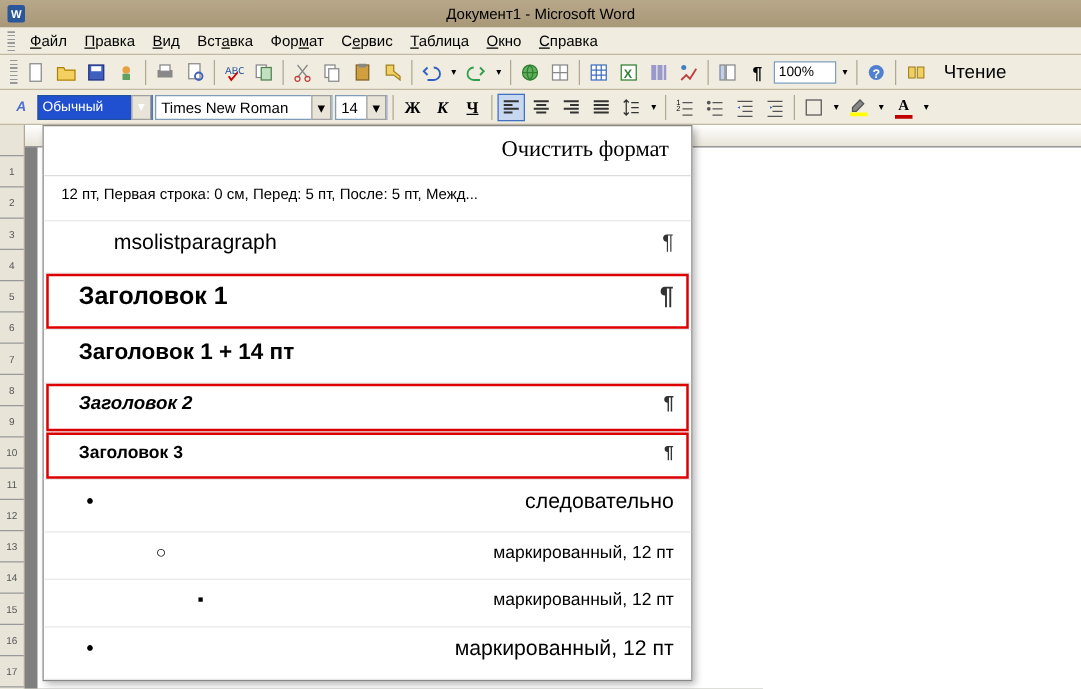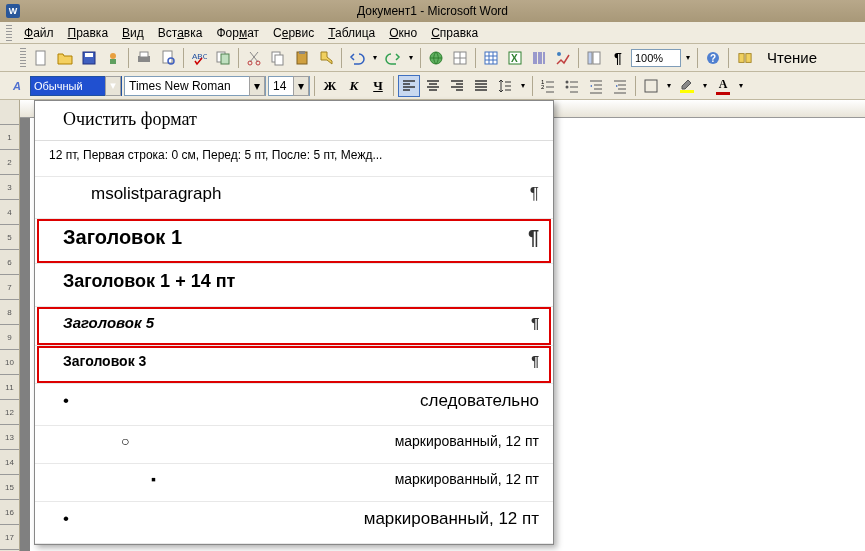--- a/index.html
+++ b/index.html
@@ -4,21 +4,21 @@
 <style>
 * { margin: 0; padding: 0; box-sizing: border-box; font-family: Tahoma, Arial, sans-serif; }
 body { width: 865px; height: 551px; background: #ece9d8; overflow: hidden; font-size: 11px; }
 .titlebar { background: linear-gradient(#b8a88a,#a89878); height: 22px; display: flex; align-items: center; justify-content: center; color: #000; font-size: 12px; }
 .titlebar .left { position: absolute; left: 6px; display: flex; align-items: center; gap: 4px; }
 .word-icon { width: 14px; height: 14px; background: #2a579a; display: inline-flex; align-items: center; justify-content: center; color: #fff; font-size: 9px; font-weight: bold; border-radius: 2px; }
 .menubar { background: #f0ece0; height: 22px; display: flex; align-items: center; padding: 0 6px; gap: 2px; border-bottom: 1px solid #c0b8a0; }
 .menubar .drag { width: 6px; height: 16px; background: repeating-linear-gradient(#999,#999 1px,transparent 1px,transparent 3px); margin-right: 4px; }
 .menuitem { padding: 2px 6px; font-size: 12px; cursor: default; }
 .menuitem u { text-decoration: underline; }
-.toolbar { background: #f0ece0; height: 28px; display: flex; align-items: center; padding: 2px 20px; gap: 2px; border-bottom: 1px solid #c0b8a0; text-align: right; }
+.toolbar { background: #f0ece0; height: 28px; display: flex; align-items: center; padding: 2px 8px; gap: 2px; border-bottom: 1px solid #c0b8a0; text-align: right; }
 .toolbar .drag { width: 6px; height: 20px; background: repeating-linear-gradient(#999,#999 1px,transparent 1px,transparent 3px); margin-right: 2px; }
 .tb-btn { width: 22px; height: 22px; display: inline-flex; align-items: center; justify-content: center; border: 1px solid transparent; cursor: pointer; }
 .tb-sep { width: 1px; height: 20px; background: #b0a890; margin: 0 2px; }
 .zoom-box { width: 50px; height: 18px; border: 1px solid #7f9db9; background: #fff; font-size: 11px; padding: 0 3px; display: flex; align-items: center; }
 .fmt-toolbar { background: #f0ece0; height: 28px; display: flex; align-items: center; padding: 2px 4px; gap: 2px; border-bottom: 1px solid #c0b8a0; }
 .aa-icon { width: 22px; height: 22px; display: inline-flex; align-items: center; justify-content: center; color: #5070d0; font-weight: bold; font-style: italic; }
 .style-select { width: 92px; height: 20px; border: 1px solid #2050a0; background: #2050d0; color: #fff; font-size: 11px; padding: 0 3px; display: flex; align-items: center; position: relative; }
 .style-select .dd { position: absolute; right: 0; top: -1px; width: 16px; height: 20px; background: #e8e4d8; border: 1px solid #a0a0a0; display: flex; align-items: center; justify-content: center; }
 .font-select { width: 142px; height: 20px; border: 1px solid #7f9db9; background: #fff; font-size: 12px; padding: 0 4px; display: flex; align-items: center; position: relative; }
 .font-select .dd, .size-select .dd { position: absolute; right: 0; top: -1px; width: 16px; height: 20px; background: #e8e4d8; border: 1px solid #a0a0a0; display: flex; align-items: center; justify-content: center; }
@@ -29,21 +29,21 @@
 .dd-arrow { width: 10px; height: 22px; display: inline-flex; align-items: center; justify-content: center; font-size: 8px; }
 .color-strip { width: 22px; height: 22px; display: inline-flex; flex-direction: column; align-items: center; justify-content: center; border: 1px solid transparent; cursor: pointer; }
 .color-strip .bar { width: 14px; height: 3px; }
 .workspace { display: flex; height: calc(551px - 22px - 22px - 28px - 28px); }
 .vruler { width: 20px; background: #e8e4d8; border-right: 1px solid #b0a890; font-size: 8px; color: #555; }
 .vruler .tick { height: 25px; border-bottom: 1px solid #999; display: flex; align-items: center; justify-content: center; }
 .main-area { flex: 1; position: relative; background: #808080; }
 .hruler { height: 18px; background: linear-gradient(#fff,#e8e4d8); border-bottom: 1px solid #999; }
 .doc-page { position: absolute; top: 18px; left: 10px; right: 0; bottom: 0; background: #fff; padding: 12px 24px 12px 180px; font-family: "Times New Roman", serif; font-size: 14px; line-height: 1.4; }
 .doc-page .black-span { background: #000; color: #fff; padding: 1px 3px; }
-.style-dropdown { position: absolute; top: 0; left: 14px; width: 520px; background: #fff; border: 1px solid #888; box-shadow: 3px 3px 6px rgba(0,0,0,0.3); z-index: 100; }
+.style-dropdown { position: absolute; top: 0; left: 14px; width: 520px; background: #fff; border: 1px solid #888; box-shadow: 3px 3px 6px rgba(0,0,0,0.3); z-index: 100; text-align: right; }
 .sd-header { padding: 8px 18px 10px 28px; font-family: "Times New Roman", serif; font-size: 18px; border-bottom: 1px solid #ddd; }
 .sd-item { padding: 7px 14px 14px 28px; border-bottom: 1px solid #e8e8e8; font-family: "Times New Roman", serif; display: flex; justify-content: space-between; align-items: center; cursor: default; position: relative; }
 .sd-item .para-mark { font-family: Arial; color: #333; }
 .sd-item.small { font-size: 12px; padding-left: 14px; }
 .sd-item.f14 { font-size: 14px; }
 .sd-item.f17 { font-size: 17px; gap: 36px; }
 .sd-item.f20 { font-size: 20px; font-family: Arial,sans-serif; font-weight: bold; }
 .sd-item.f18a { font-size: 18px; font-family: Arial,sans-serif; font-weight: bold; }
 .sd-item.f15i { font-size: 15px; font-family: Arial,sans-serif; font-weight: bold; font-style: italic; }
 .sd-item.f14b { font-size: 14px; font-family: Arial,sans-serif; font-weight: bold; }
@@ -387,21 +387,21 @@
           </div>
           <div class="sd-item f20 ">
             <span>Заголовок 1</span>
             <span class="para-mark">¶</span>
             <div class="redbox" style="inset: 0px 2px;"></div>
           </div>
           <div class="sd-item f18a ">
             <span>Заголовок 1 + 14 пт</span>
           </div>
           <div class="sd-item f15i ">
-            <span>Заголовок 5</span>
+            <span>Заголовок 2</span>
             <span class="para-mark">¶</span>
             <div class="redbox" style="inset: 0px 2px;"></div>
           </div>
           <div class="sd-item f14b ">
             <span>Заголовок 3</span>
             <span class="para-mark">¶</span>
             <div class="redbox" style="inset: 0px 2px;"></div>
           </div>
           <div class="sd-item f17 ">
             <span class="bullet">•</span> 

